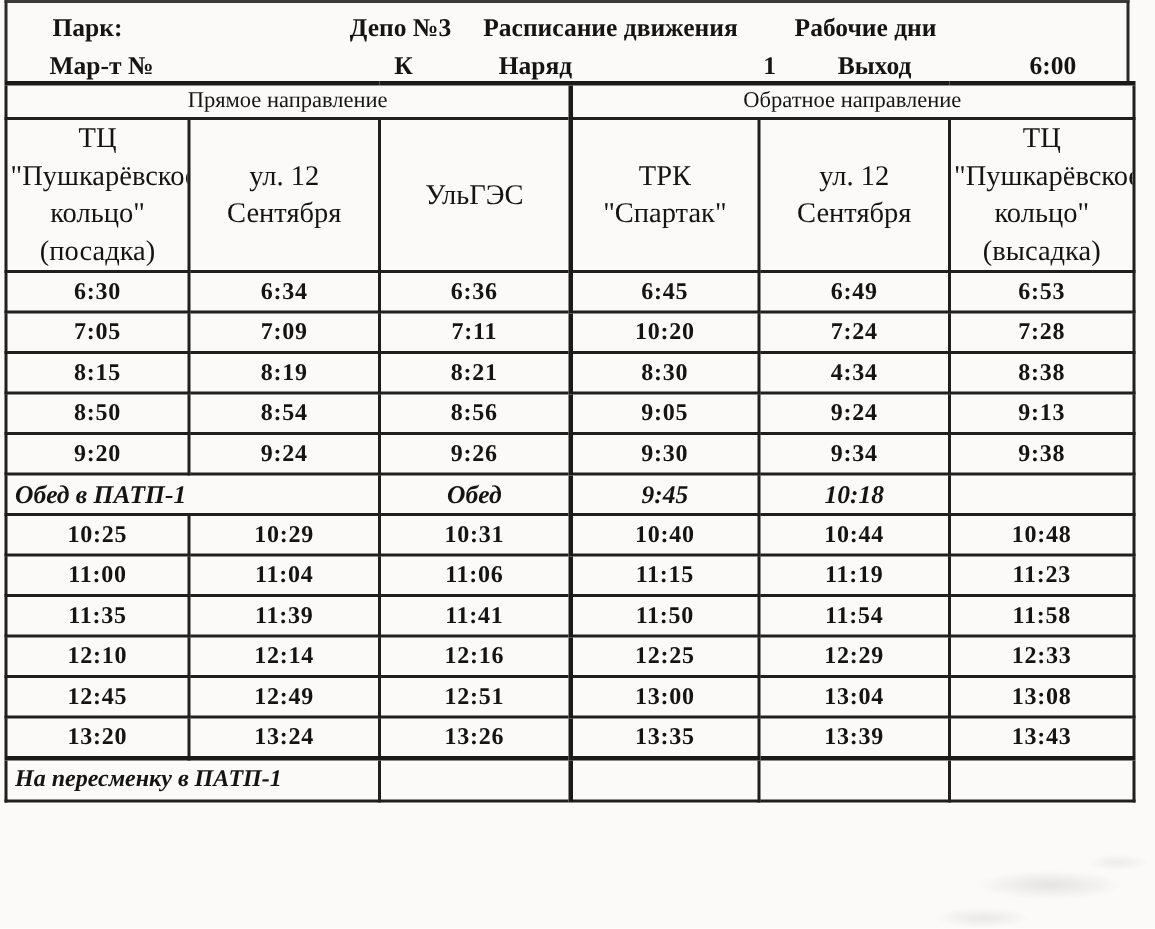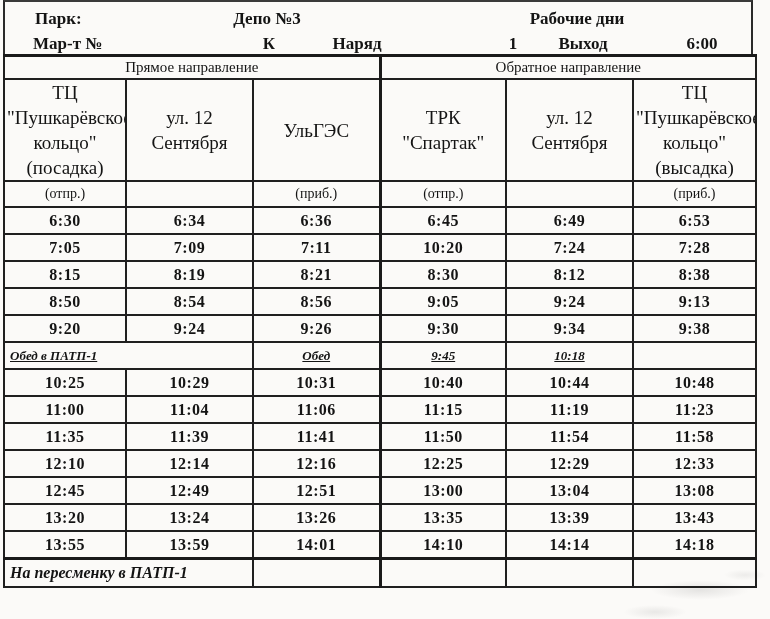--- a/index.html
+++ b/index.html
@@ -41,32 +41,33 @@
     padding:0 2px;
     text-align:center;
     vertical-align:middle;
     overflow:hidden;
   }
   .tt tr.dir td      { height:21px; font-size:15px; font-weight:normal; border-top:3px solid #1a1a1a; }
   .tt tr.station td  { height:87px; font-size:19px; line-height:1.32; white-space:pre-line; font-weight:normal; }
   .tt tr.sub td      { height:24px; font-size:14px; font-weight:normal; }
   .tt tr.time td     { height:25px; font-size:16px; font-weight:bold; letter-spacing:.5px; }
   .tt td.mid         { border-left:3px solid #1a1a1a; }
-  .tt tr.note td     { height:25px; font-size:13px; font-weight:bold; font-style:italic;text-decoration:underline; }
+  .tt tr.note td     { height:25px; font-size:17px; font-weight:bold; font-style:italic; }
   .tt td.note-label  { text-align:left; padding-left:5px; }
   .tt tr.shift td    { height:26px; font-size:16px; font-weight:bold; font-style:italic; border-top:3px solid #1a1a1a; }
 </style>
 </head>
 <body>
 
 <div class="page">
 
   <div class="hdr">
     <div class="h-item h-row1" style="left:30px">Парк:</div>
     <div class="h-item h-row1 centered" style="left:262px">Депо №3</div>
+    <div class="h-item h-row1 centered" style="left:402px">Расписание движения</div>
     <div class="h-item h-row1 centered" style="left:572px">Рабочие дни</div>
 
     <div class="h-item h-row2" style="left:28px">Мар-т №</div>
     <div class="h-item h-row2 centered" style="left:264px">К</div>
     <div class="h-item h-row2 centered" style="left:352px">Наряд</div>
     <div class="h-item h-row2 centered" style="left:508px">1</div>
     <div class="h-item h-row2 centered" style="left:578px">Выход</div>
     <div class="h-item h-row2 centered" style="left:697px">6:00</div>
   </div>
 
@@ -94,28 +95,20 @@
       <td>ул. 12 Сентября</td>
       <td>УльГЭС</td>
       <td class="mid">ТРК "Спартак"</td>
       <td>ул. 12 Сентября</td>
       <td>ТЦ
 "Пушкарёвское
 кольцо"
 (высадка)</td>
     </tr>
 
-    <tr class="sub">
-      <td>(отпр.)</td>
-      <td></td>
-      <td>(приб.)</td>
-      <td class="mid">(отпр.)</td>
-      <td></td>
-      <td>(приб.)</td>
-    </tr>
 
     <tr class="time">
       <td>6:30</td>
       <td>6:34</td>
       <td>6:36</td>
       <td class="mid">6:45</td>
       <td>6:49</td>
       <td>6:53</td>
     </tr>
     <tr class="time">
@@ -124,21 +117,21 @@
       <td>7:11</td>
       <td class="mid">10:20</td>
       <td>7:24</td>
       <td>7:28</td>
     </tr>
     <tr class="time">
       <td>8:15</td>
       <td>8:19</td>
       <td>8:21</td>
       <td class="mid">8:30</td>
-      <td>8:12</td>
+      <td>4:34</td>
       <td>8:38</td>
     </tr>
     <tr class="time">
       <td>8:50</td>
       <td>8:54</td>
       <td>8:56</td>
       <td class="mid">9:05</td>
       <td>9:24</td>
       <td>9:13</td>
     </tr>
@@ -200,28 +193,20 @@
       <td>13:08</td>
     </tr>
     <tr class="time">
       <td>13:20</td>
       <td>13:24</td>
       <td>13:26</td>
       <td class="mid">13:35</td>
       <td>13:39</td>
       <td>13:43</td>
     </tr>
-    <tr class="time">
-      <td>13:55</td>
-      <td>13:59</td>
-      <td>14:01</td>
-      <td class="mid">14:10</td>
-      <td>14:14</td>
-      <td>14:18</td>
-    </tr>
 
     <tr class="shift">
       <td colspan="2" class="note-label">На пересменку в ПАТП-1</td>
       <td></td>
       <td class="mid"></td>
       <td></td>
       <td></td>
     </tr>
 
   </tbody>

